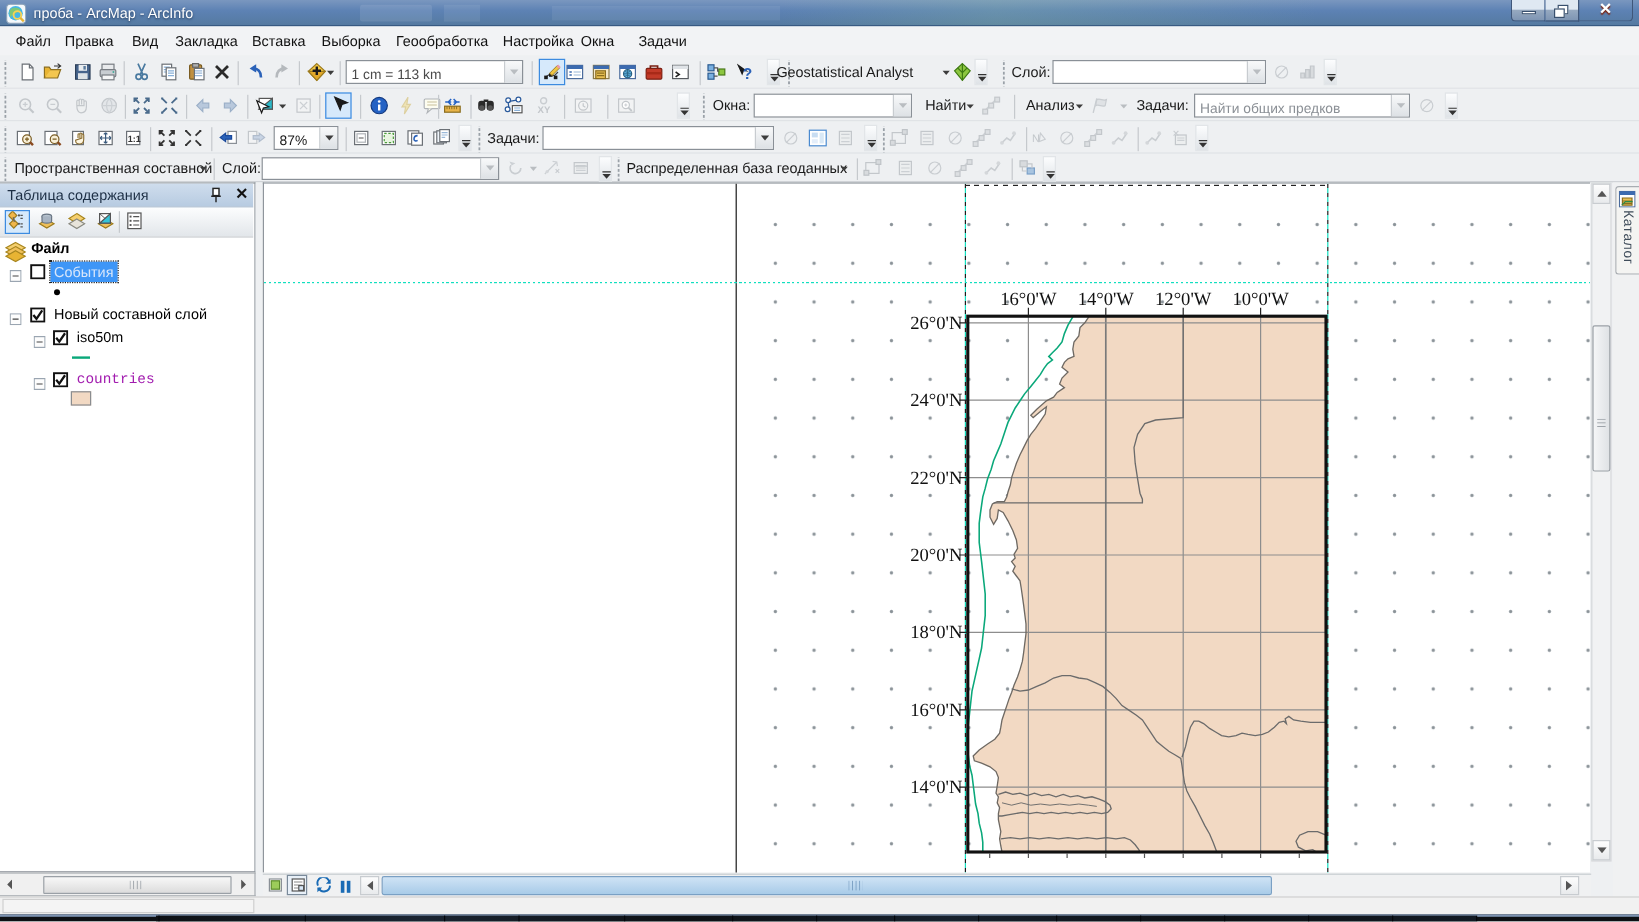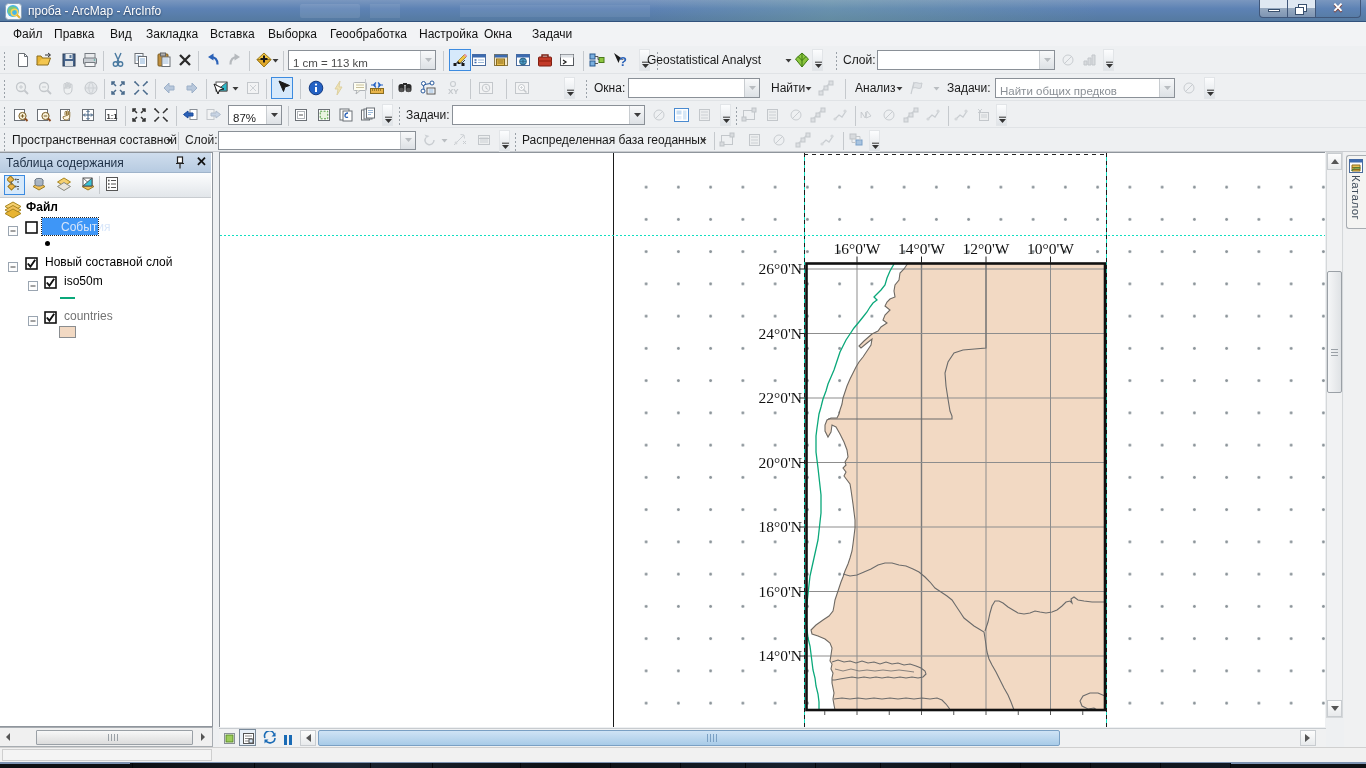--- a/index.html
+++ b/index.html
@@ -658,21 +658,21 @@
     </svg></div>
 <div class="lbl" style="left:26px;top:200px;height:14px;font-size:12px;color:#000;font-weight:bold;">Файл</div>
 <div class="ic" style="left:8px;top:222px;width:10px;height:10px"><svg width="10" height="10" viewBox="0 0 10 10">
       <rect x="0.5" y="0.5" width="9" height="9" fill="#fdfdfd" stroke="#9aa5b1"></rect>
       <path d="M2.5 5h5" stroke="#444"></path>
     </svg></div>
 <div class="ic" style="left:25px;top:220px;width:13px;height:13px"><svg width="13" height="13" viewBox="0 0 13 13">
       <rect x="1" y="1" width="11" height="11" fill="#fff" stroke="#111" stroke-width="1.6"></rect>
     </svg></div>
 <div style="position:absolute;left:42px;top:218px;width:56px;height:17px;background:#3e96f7;outline:1px dotted #222;display:flex;align-items:center">
-    <span style="font-size:12px;color:#d8e6fa;padding-left:19px">События</span>
+    <span style="font-size:12px;color:#d8e6fa;padding-left:3px">События</span>
   </div>
 <div style="position:absolute;left:45px;top:241px;width:5px;height:5px;border-radius:50%;background:#000"></div>
 <div class="ic" style="left:8px;top:258px;width:10px;height:10px"><svg width="10" height="10" viewBox="0 0 10 10">
       <rect x="0.5" y="0.5" width="9" height="9" fill="#fdfdfd" stroke="#9aa5b1"></rect>
       <path d="M2.5 5h5" stroke="#444"></path>
     </svg></div>
 <div class="ic" style="left:25px;top:256px;width:13px;height:13px"><svg width="13" height="13" viewBox="0 0 13 13">
       <rect x="1" y="1" width="11" height="11" fill="#fff" stroke="#111" stroke-width="1.6"></rect>
       <path d="M2.8 6.5l2.6 3.2 4.8-7" stroke="#111" stroke-width="1.9" fill="none"></path>
     </svg></div>
@@ -688,21 +688,21 @@
 <div class="lbl" style="left:64px;top:274px;height:14px;font-size:12px;color:#000;">iso50m</div>
 <div style="position:absolute;left:60px;top:297px;width:15px;height:2px;background:#0aa87a"></div>
 <div class="ic" style="left:28px;top:312px;width:10px;height:10px"><svg width="10" height="10" viewBox="0 0 10 10">
       <rect x="0.5" y="0.5" width="9" height="9" fill="#fdfdfd" stroke="#9aa5b1"></rect>
       <path d="M2.5 5h5" stroke="#444"></path>
     </svg></div>
 <div class="ic" style="left:44px;top:310px;width:13px;height:13px"><svg width="13" height="13" viewBox="0 0 13 13">
       <rect x="1" y="1" width="11" height="11" fill="#fff" stroke="#111" stroke-width="1.6"></rect>
       <path d="M2.8 6.5l2.6 3.2 4.8-7" stroke="#111" stroke-width="1.9" fill="none"></path>
     </svg></div>
-<div class="lbl" style="left:64px;top:309px;height:14px;font-size:12px;color:#737373;">countries</div>
+<div class="lbl" style="left:64px;top:309px;height:14px;font-size:12px;color:#a21caf;font-family:Liberation Mono, monospace;">countries</div>
 <div style="position:absolute;left:59px;top:326px;width:17px;height:12px;background:#f2d9c3;border:1px solid #8a8d90"></div>
 <div style="position:absolute;left:0;top:727px;width:213px;height:20px;background:#f0f0f0;border:1px solid #a8adb2;border-left:none;display:flex;align-items:center">
 <div style="width:15px;height:18px;display:flex;align-items:center;justify-content:center">
       <svg width="8" height="8" viewBox="0 0 8 8">
         <path d="M6 0L2 4l4 4z" fill="#555"></path>
       </svg>
     </div>
 <div style="position:absolute;left:36px;top:2px;width:157px;height:15px;background:linear-gradient(#f8f8f8,#dcdcdc);border:1px solid #9aa0a6;border-radius:1px"></div>
 <div style="position:absolute;left:108px;top:6px;width:10px;height:7px;background-image:linear-gradient(90deg,#9aa0a6 1px,transparent 1px);background-size:3px 7px"></div>
 <div style="position:absolute;right:2px;width:15px;height:18px;display:flex;align-items:center;justify-content:center">

